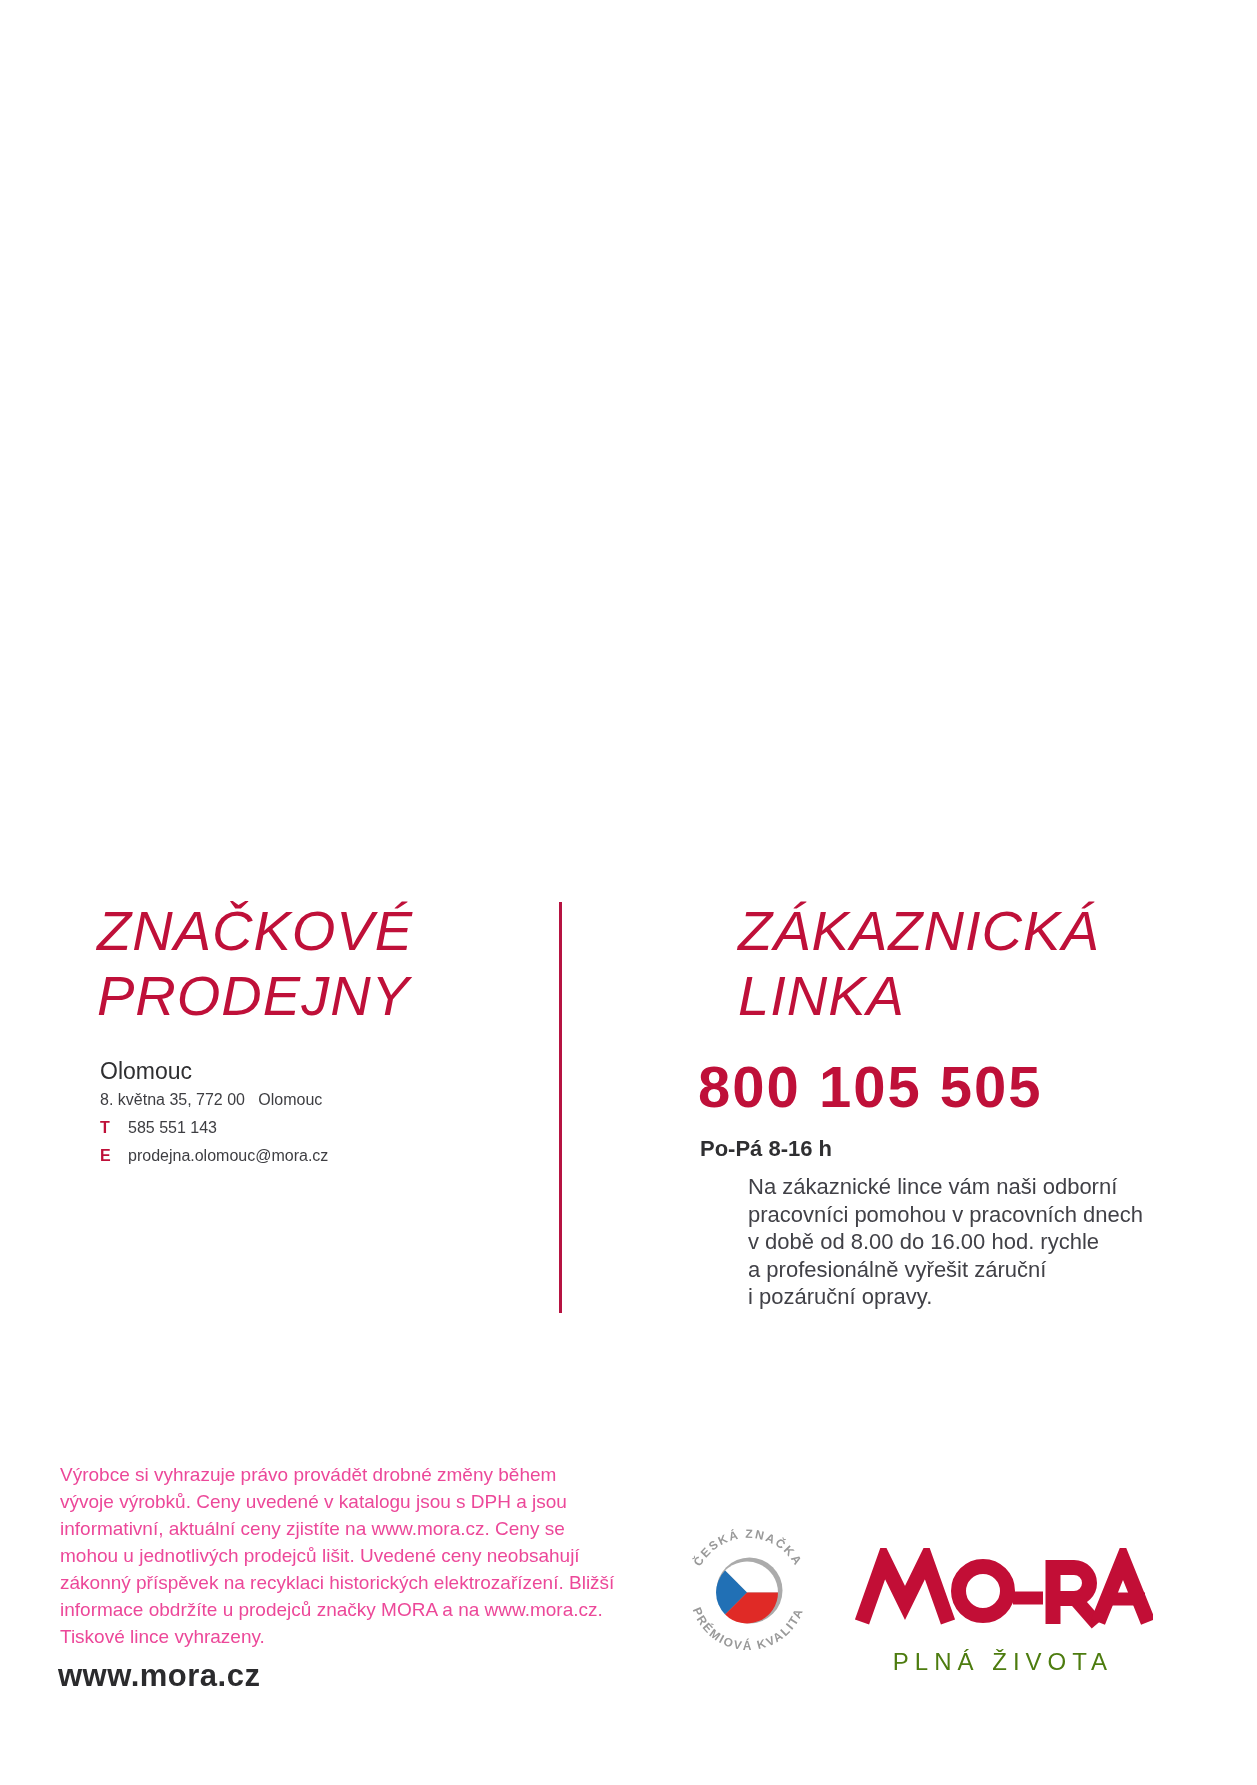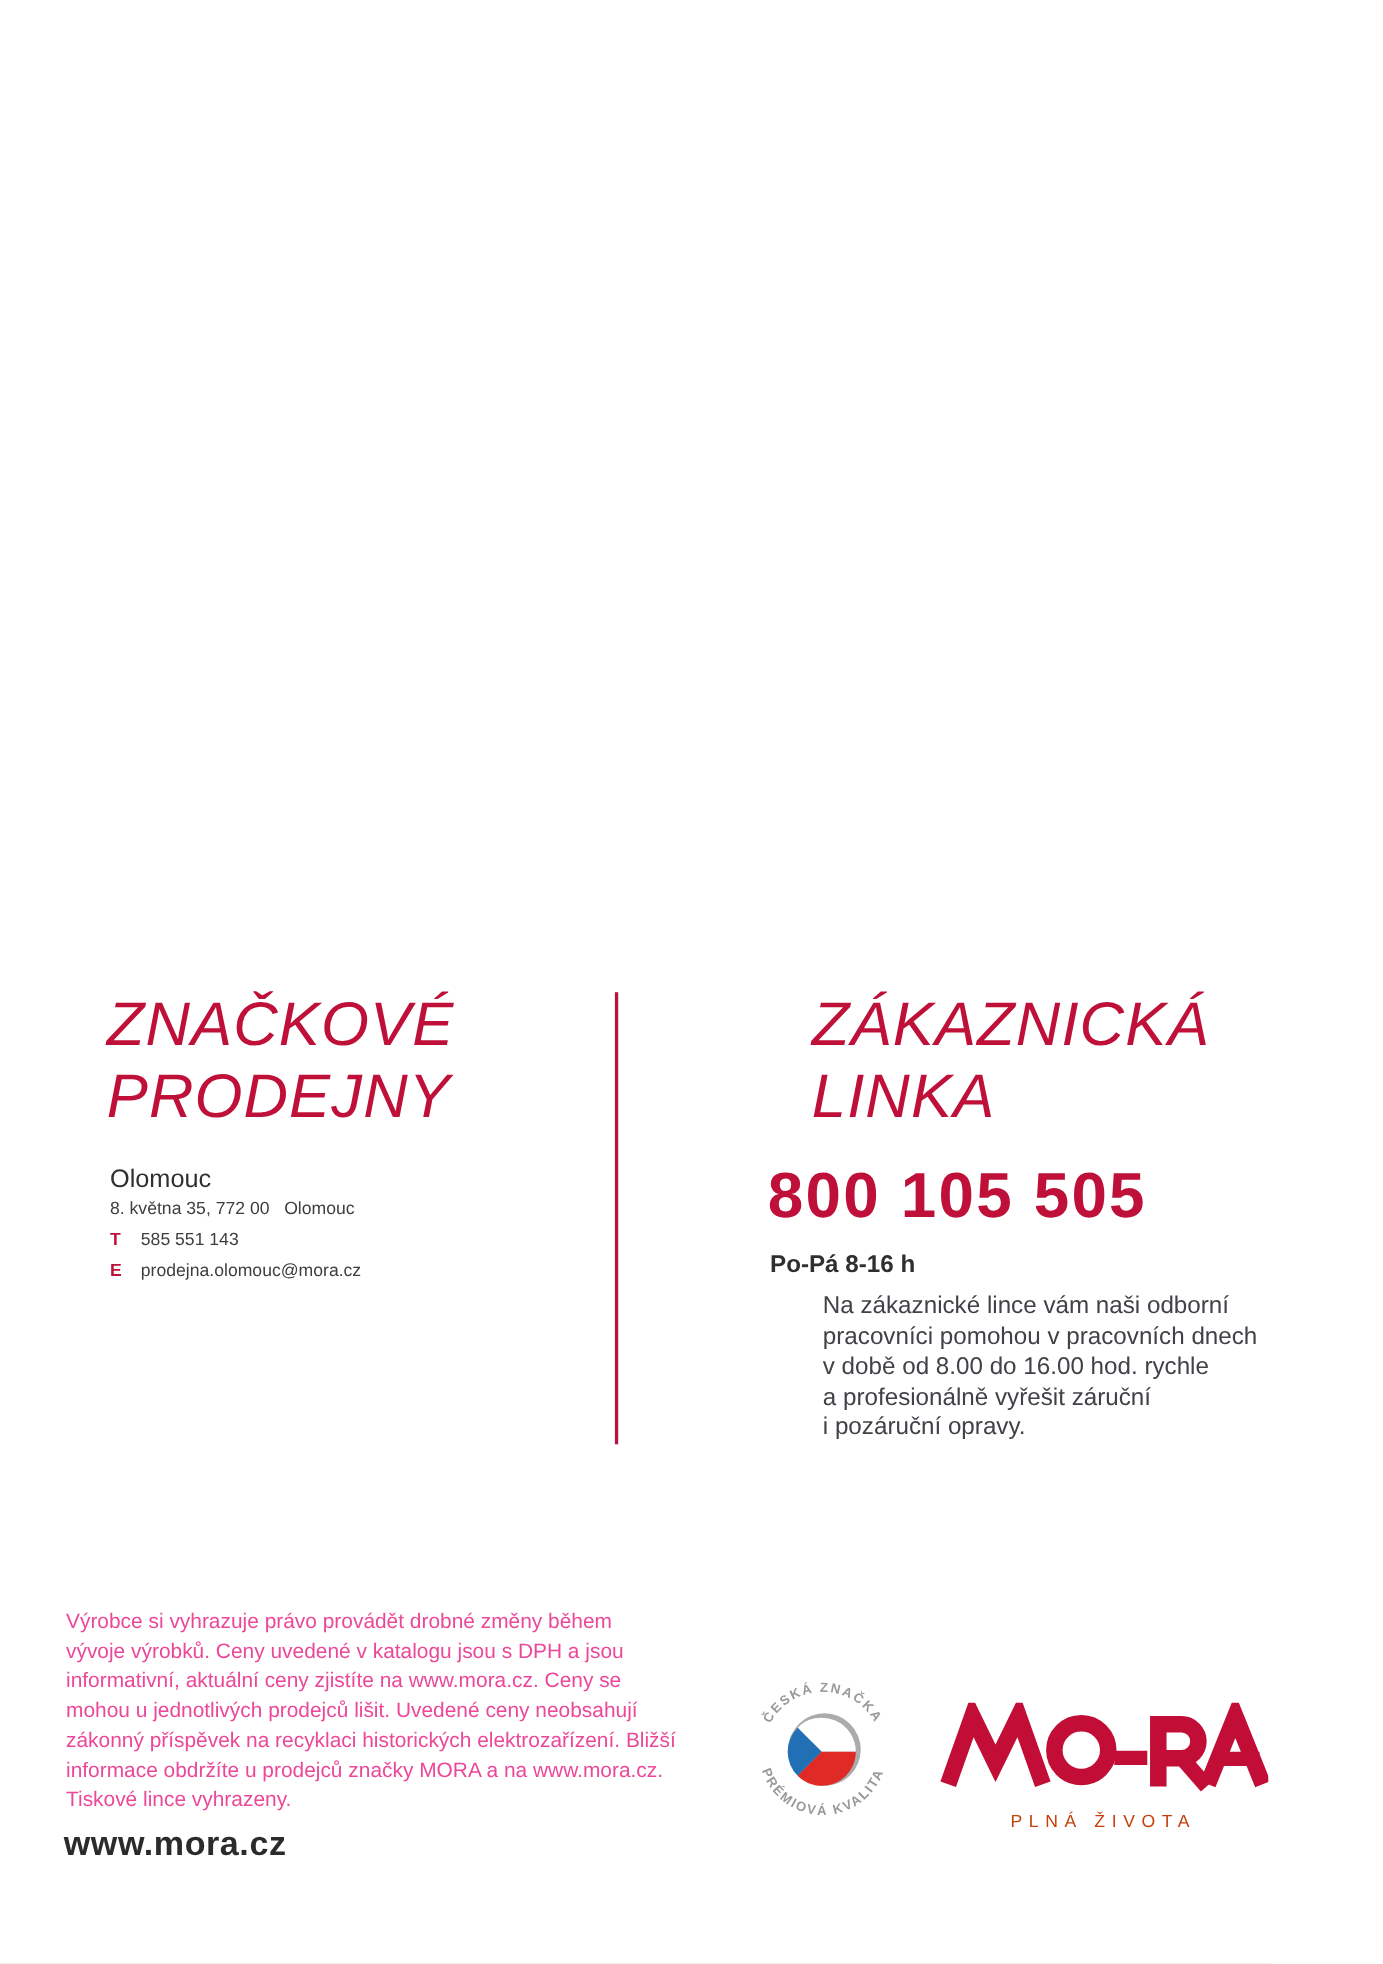--- a/index.html
+++ b/index.html
@@ -67,21 +67,21 @@
   .badge{position:absolute;left:666px;top:1510px;width:164px;height:164px;}
   .badge text{
     font-family:"Liberation Sans", sans-serif;
     font-size:12px;font-weight:bold;fill:#999999;letter-spacing:1.8px;
   }
 
   .mora-logo{position:absolute;left:853px;top:1548px;width:300px;height:84px;}
   .tagline{
     position:absolute;left:853px;top:1648px;width:300px;
     text-align:center;
-    font-size:16px;letter-spacing:6px;color:#c2410c;white-space:nowrap;
+    font-size:24px;letter-spacing:6px;color:#4d7c0f;white-space:nowrap;
   }
 </style>
 </head>
 <body>
 
 <div class="page">
 
   <div class="section-title title-left">
     <div>ZNAČKOVÉ</div>
     <div>PRODEJNY</div>

